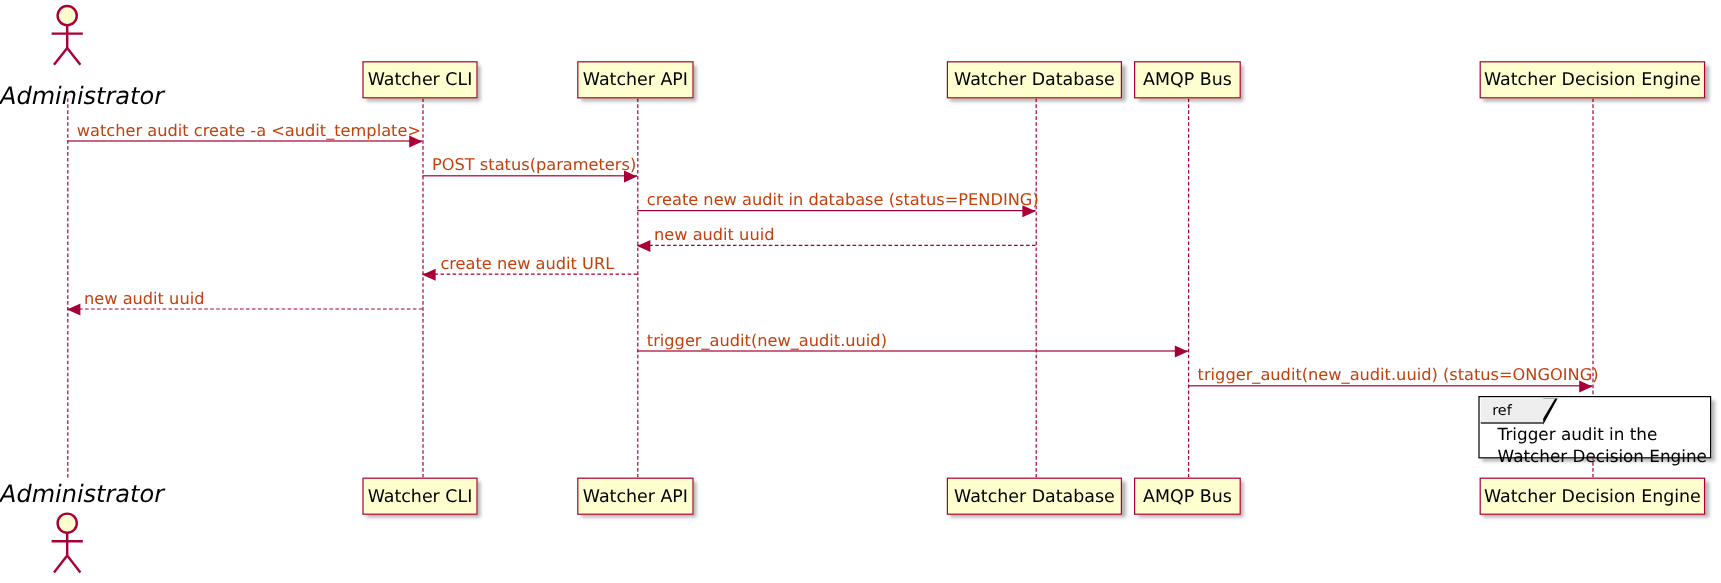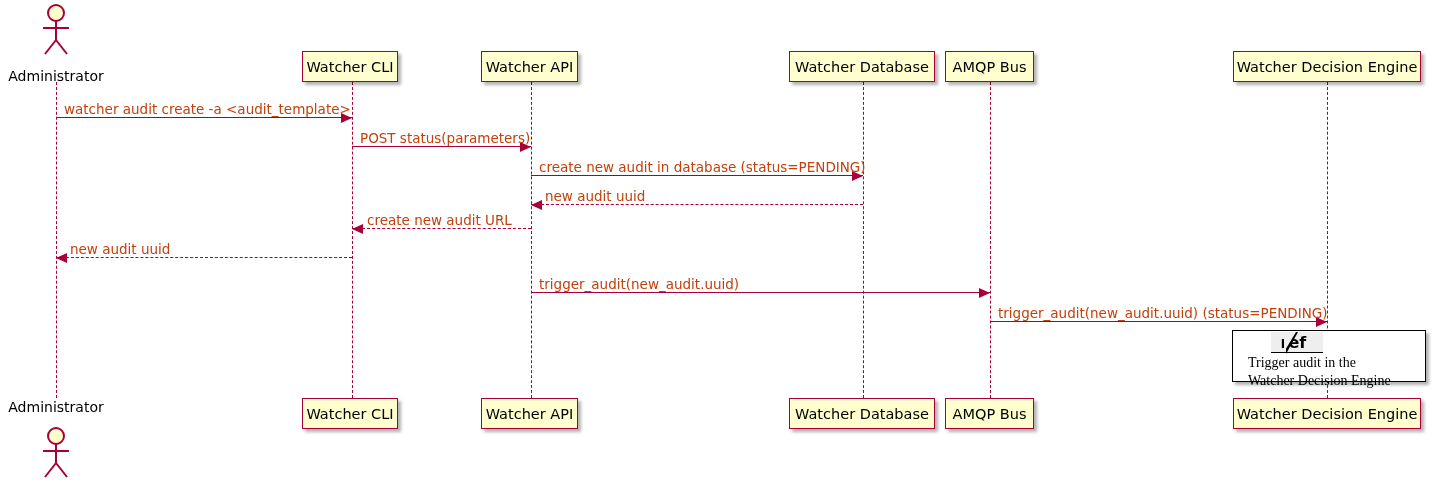--- a/index.html
+++ b/index.html
@@ -18,21 +18,21 @@
     box-shadow:3px 3px 3px rgba(0,0,0,0.30);
     display:flex;align-items:center;justify-content:center;
     box-sizing:border-box;
     height:31px;
     font-size:14.5px;
     color:#000000;
     white-space:nowrap;
   }
   .actor-label{
     position:absolute;
-    font-size:14px;color:#000000;white-space:nowrap;
+    font-size:20px;color:#000000;white-space:nowrap;font-style:italic;
   }
   .actor-fig{position:absolute;}
   .msg-line{
     position:absolute;height:0;border-top:1.5px solid #A80036;
   }
   .msg-line.dashed{border-top:1.5px dashed #A80036;}
   .msg-label{
     position:absolute;font-size:13.5px;color:#c2410c;white-space:nowrap;
   }
   .arrowhead{position:absolute;width:0;height:0;}
@@ -51,41 +51,40 @@
     background:#FFFFFF;
     border:1.5px solid #000000;
     box-shadow:3px 3px 3px rgba(0,0,0,0.30);
     box-sizing:border-box;
   }
   .reftab{
     position:absolute;left:0;top:0;
     background:#EEEEEE;
     border-right:1.5px solid #000000;
     border-bottom:1.5px solid #000000;
-    font-weight:bold;font-size:16px;
+    font-weight:normal;font-size:12px;
     padding:2px 16px 2px 10px;
     box-sizing:border-box;
-    margin-left:37px;
   }
   .reftab-notch{
     position:absolute;
     width:0;height:0;
     border-left:12px solid #EEEEEE;
     border-bottom:22px solid transparent;
   }
   .reftab-notch-line{
     position:absolute;
     width:0;height:0;
     border-left:12px solid #000000;
     border-bottom:22px solid transparent;
   }
   .reftext{
     position:absolute;
     font-size:14px;color:#000000;
-    line-height:18px;white-space:pre;font-family:Liberation Serif, serif;
+    line-height:18px;white-space:pre;
   }
 </style>
 </head>
 <body>
 
 <div id="diagram">
     <div class="lifeline" style="left: 56px; top: 82px; height: 316px;"></div>
     <div class="lifeline" style="left: 352px; top: 82px; height: 316px;"></div>
     <div class="lifeline" style="left: 531px; top: 82px; height: 316px;"></div>
     <div class="lifeline" style="left: 863px; top: 82px; height: 316px;"></div>
@@ -137,20 +136,20 @@
     <div class="arrowhead left" style="left: 352px; top: 223.5px;"></div>
     <div class="msg-label" style="left: 367px; top: 212px;">create new audit URL</div>
     <div class="msg-line dashed" style="left: 56px; top: 257px; width: 296px;"></div>
     <div class="arrowhead left" style="left: 56px; top: 252.5px;"></div>
     <div class="msg-label" style="left: 70px; top: 241px;">new audit uuid</div>
     <div class="msg-line" style="left: 531px; top: 292px; width: 459px;"></div>
     <div class="arrowhead right" style="left: 979px; top: 287.5px;"></div>
     <div class="msg-label" style="left: 539px; top: 276px;">trigger_audit(new_audit.uuid)</div>
     <div class="msg-line" style="left: 990px; top: 321px; width: 337px;"></div>
     <div class="arrowhead right" style="left: 1316px; top: 316.5px;"></div>
-    <div class="msg-label" style="left: 998px; top: 305px;">trigger_audit(new_audit.uuid) (status=PENDING)</div>
+    <div class="msg-label" style="left: 998px; top: 305px;">trigger_audit(new_audit.uuid) (status=ONGOING)</div>
     <div class="refbox" style="left: 1232px; top: 330px; width: 194px; height: 52px;"></div>
     <div class="reftab" style="left: 1233.5px; top: 331.5px; height: 21px; line-height: 17px; position: absolute; border-right: none; width: 52px;">ref</div>
     <div class="reftab-notch-line" style="left: 1285.5px; top: 331.5px;"></div>
     <div class="reftab-notch" style="left: 1284px; top: 331.5px; border-bottom-width: 20px;"></div>
     <div class="reftext" style="left: 1248px; top: 354px;">Trigger audit in the</div>
     <div class="reftext" style="left: 1248px; top: 372px;">Watcher Decision Engine</div>
   </div>
 
 </body></html>

